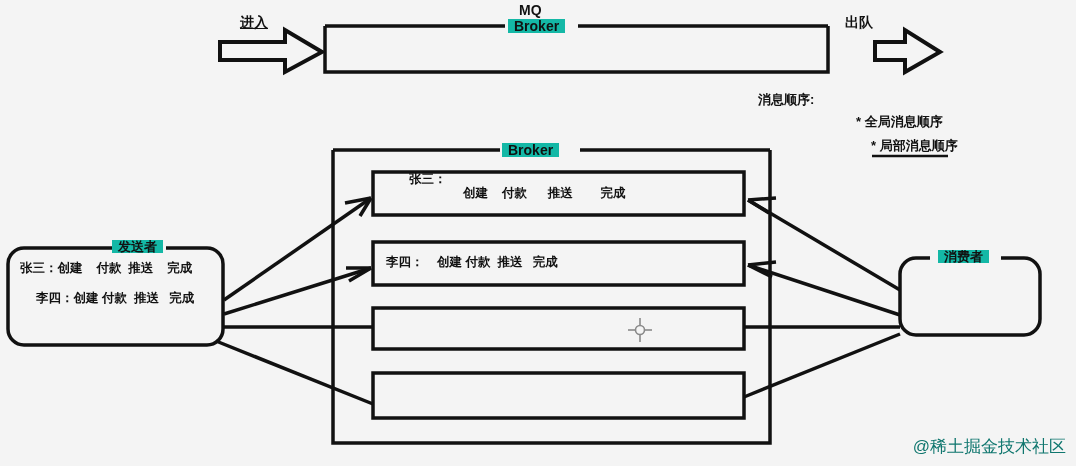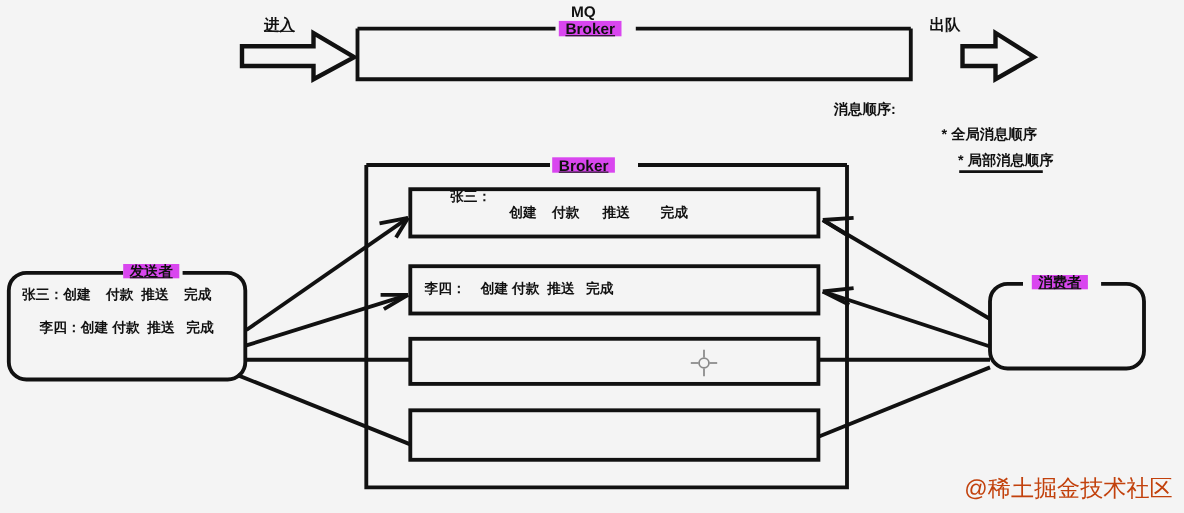--- a/index.html
+++ b/index.html
@@ -28,30 +28,29 @@
     font-weight: bold;
     white-space: pre;
     line-height: 1;
   }
   .lbl-mq      { font-size: 14px; }
   .lbl-broker  { font-size: 14px; }
   .lbl-cn      { font-size: 13px; }
   .lbl-cn-sm   { font-size: 12.5px; }
   .lbl-arrow   { font-size: 14px; }
   .chip {
-    background: #d946ef;
+    background: #14b8a6;
     padding: 0 6px;
-    text-decoration: underline;
   }
   .watermark {
     position: absolute;
     right: 10px;
     bottom: 8px;
-    color: #c2410c;
-    font-size: 21px;
+    color: #0f766e;
+    font-size: 17px;
     font-weight: normal;
     white-space: pre;
   }
 </style>
 </head>
 <body>
 
 <div id="canvas">
 
   <svg class="layer" viewBox="0 0 1076 466">

